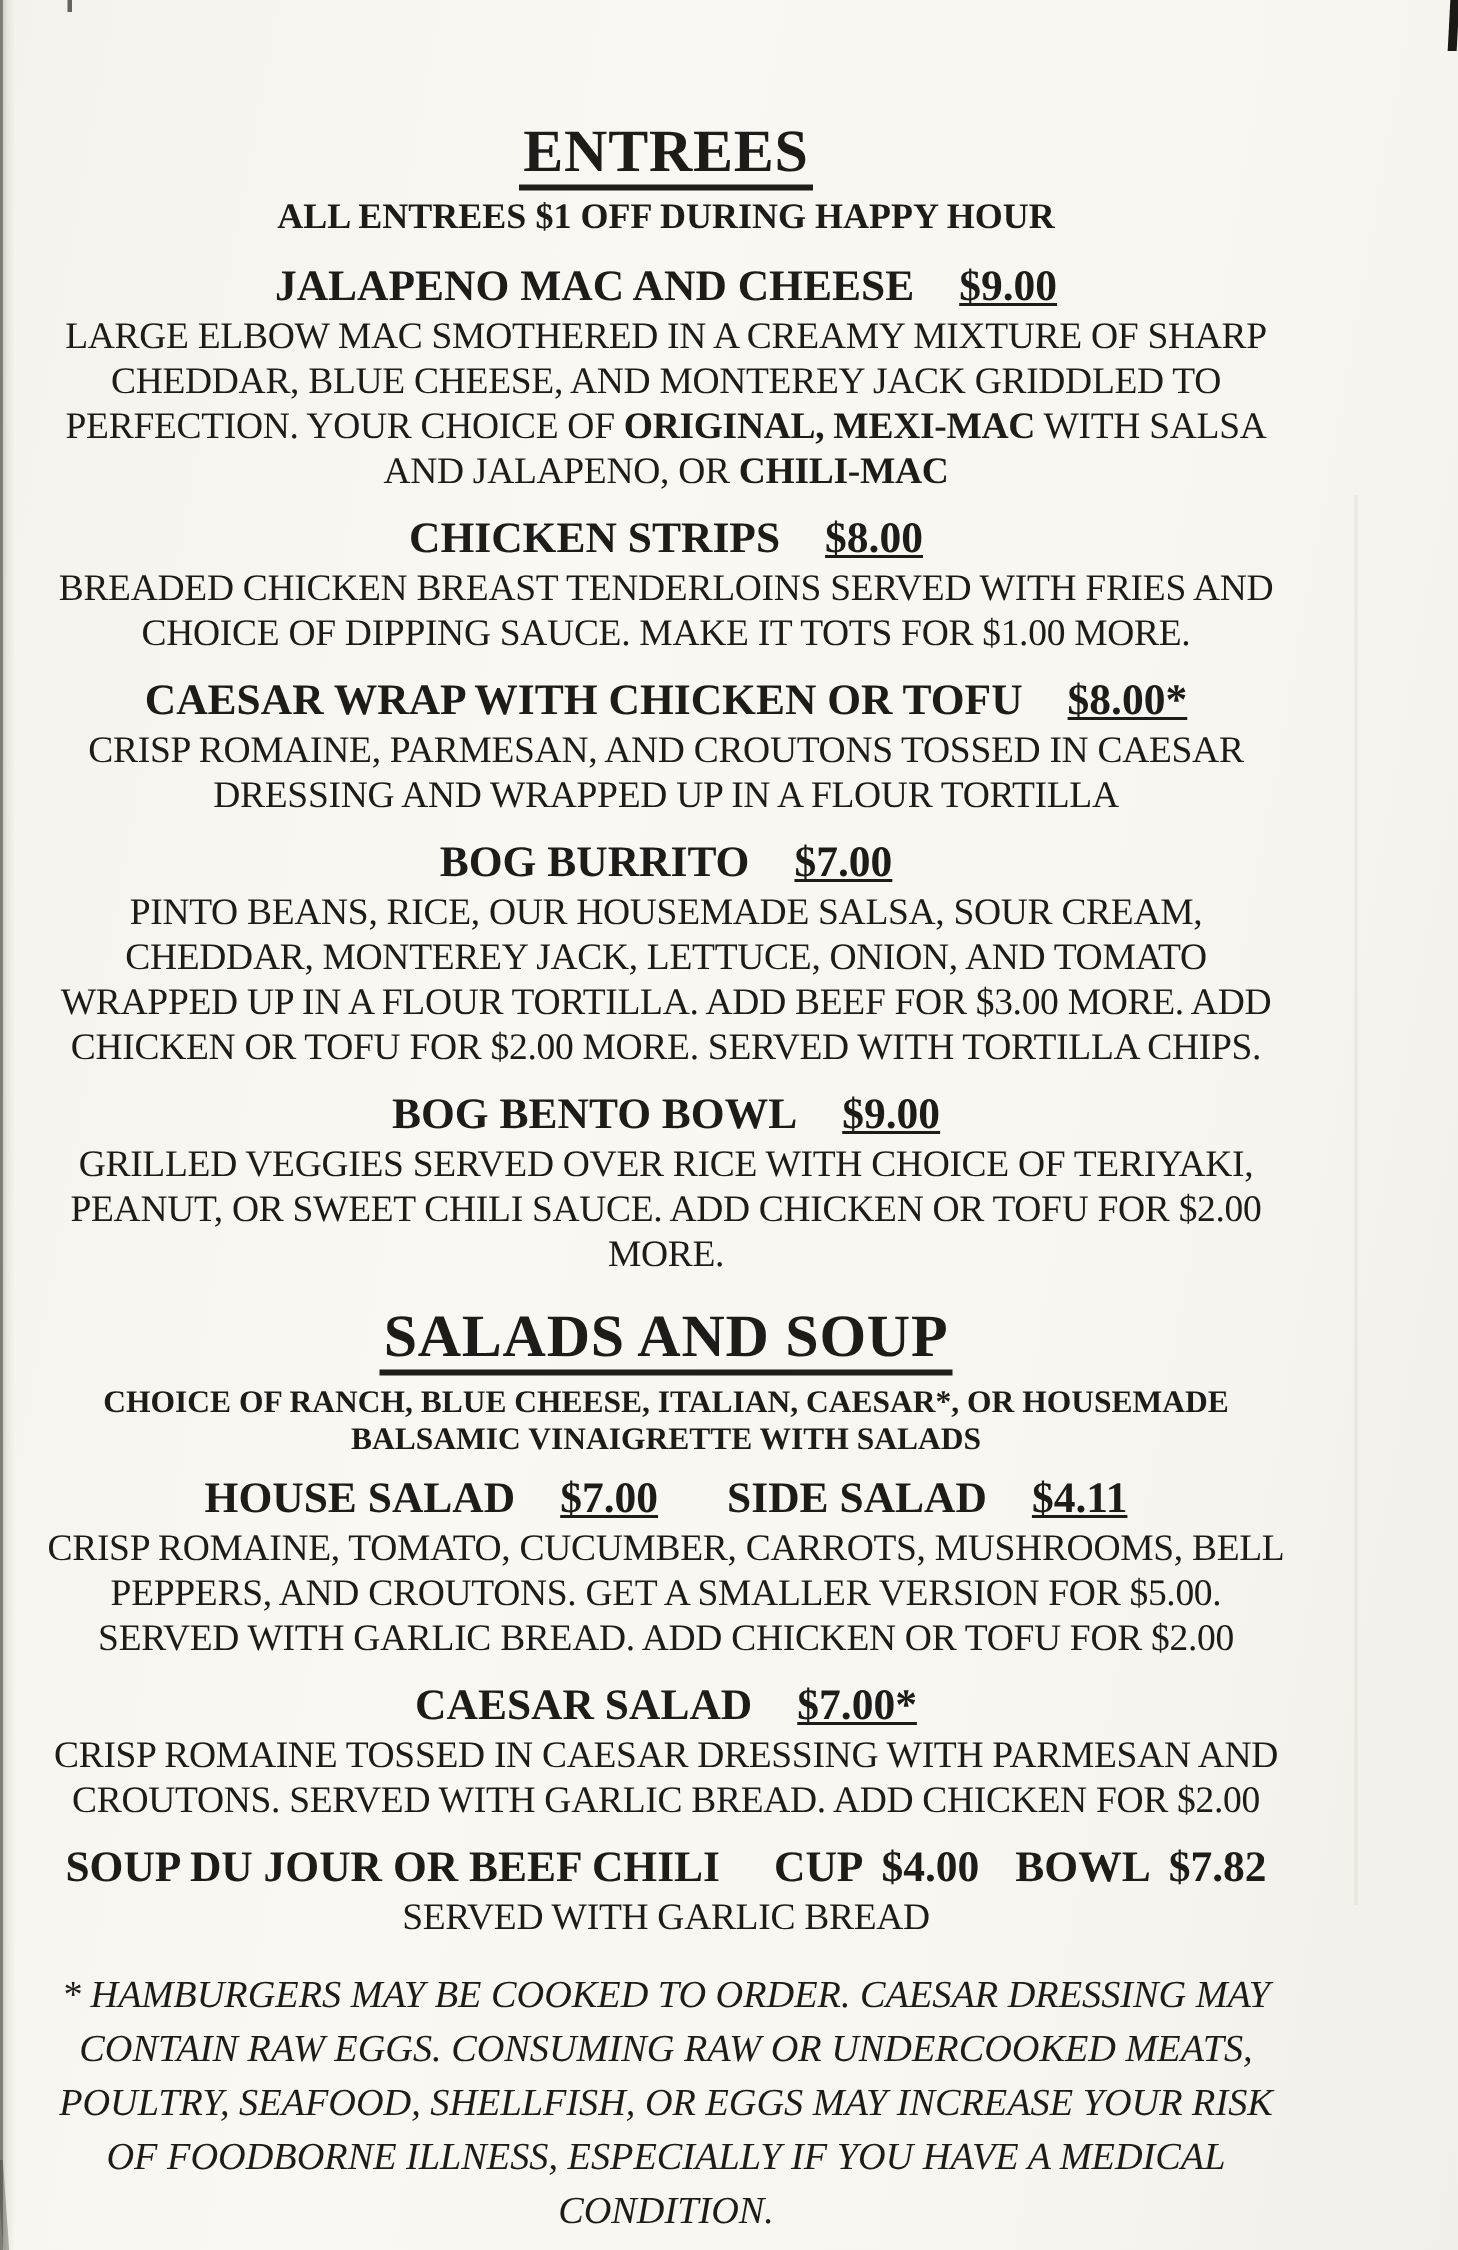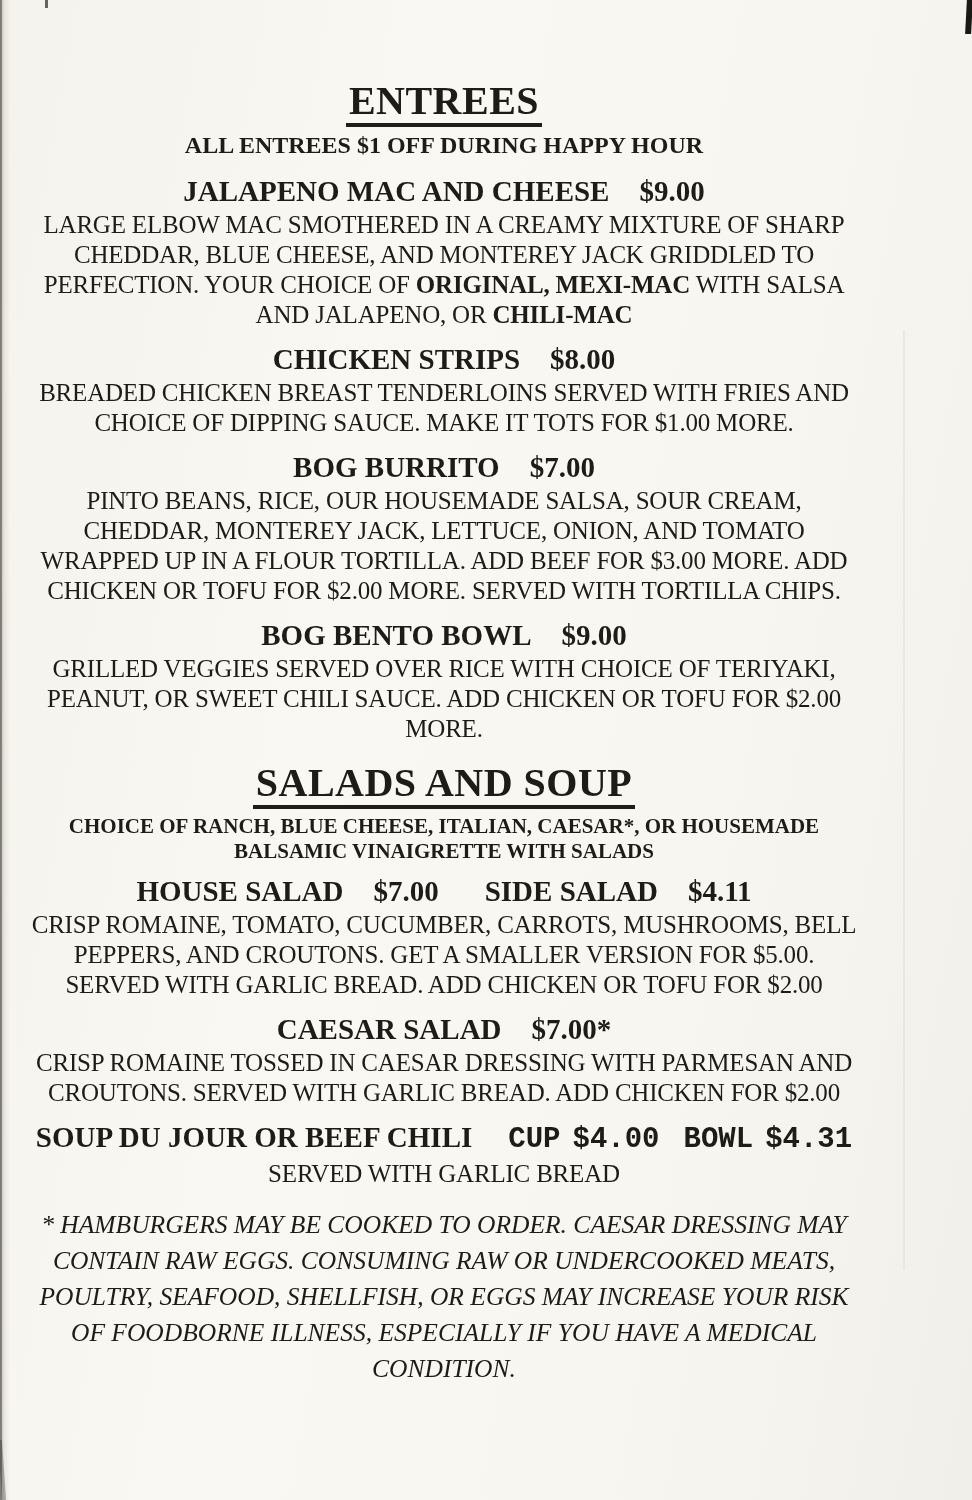--- a/index.html
+++ b/index.html
@@ -50,23 +50,23 @@
   }
   .note-small{
     margin:8px auto 0;font-size:21px;font-weight:700;line-height:25px;max-width:832px;
   }
   .section-salads{margin-top:16px;}
   .item{margin-top:12px;}
   .item-sm-gap{margin-top:10px;}
   .item-title{
     margin:0;font-size:29px;font-weight:700;line-height:34px;letter-spacing:0px;
   }
-  .price{margin-left:30px;}
+  .price{margin-left:30px;text-decoration:underline;}
   .pair + .pair{margin-left:46px;}
-  .size{margin-left:36px;font-family:Liberation Mono, monospace;}
+  .size{margin-left:36px;}
   .size .size-price{margin-left:12px;}
   .size + .size{margin-left:24px;}
   .item-desc{
     margin:2px auto 0;font-size:25px;line-height:30px;max-width:832px;letter-spacing:-.2px;
   }
   .b{font-weight:700;}
   .footnote{
     margin:18px auto 0;font-style:italic;font-size:25.5px;line-height:36px;max-width:848px;text-align:center;
   }
 </style>
@@ -90,20 +90,24 @@
       <div class="item">
         <h2 class="item-title"><span>JALAPENO MAC AND CHEESE</span><span class="price">$9.00</span></h2>
         <p class="item-desc"><span>LARGE ELBOW MAC SMOTHERED IN A CREAMY MIXTURE OF SHARP CHEDDAR, BLUE CHEESE, AND MONTEREY JACK GRIDDLED TO PERFECTION. YOUR CHOICE OF </span><span class="b">ORIGINAL, MEXI-MAC</span><span> WITH SALSA AND JALAPENO, OR </span><span class="b">CHILI-MAC</span></p>
       </div>
 
       <div class="item">
         <h2 class="item-title"><span>CHICKEN STRIPS</span><span class="price">$8.00</span></h2>
         <p class="item-desc">BREADED CHICKEN BREAST TENDERLOINS SERVED WITH FRIES AND CHOICE OF DIPPING SAUCE. MAKE IT TOTS FOR $1.00 MORE.</p>
       </div>
 
+      <div class="item">
+        <h2 class="item-title"><span>CAESAR WRAP WITH CHICKEN OR TOFU</span><span class="price">$8.00*</span></h2>
+        <p class="item-desc">CRISP ROMAINE, PARMESAN, AND CROUTONS TOSSED IN CAESAR DRESSING AND WRAPPED UP IN A FLOUR TORTILLA</p>
+      </div>
 
       <div class="item">
         <h2 class="item-title"><span>BOG BURRITO</span><span class="price">$7.00</span></h2>
         <p class="item-desc">PINTO BEANS, RICE, OUR HOUSEMADE SALSA, SOUR CREAM, CHEDDAR, MONTEREY JACK, LETTUCE, ONION, AND TOMATO WRAPPED UP IN A FLOUR TORTILLA. ADD BEEF FOR $3.00 MORE. ADD CHICKEN OR TOFU FOR $2.00 MORE. SERVED WITH TORTILLA CHIPS.</p>
       </div>
 
       <div class="item">
         <h2 class="item-title"><span>BOG BENTO BOWL</span><span class="price">$9.00</span></h2>
         <p class="item-desc">GRILLED VEGGIES SERVED OVER RICE WITH CHOICE OF TERIYAKI, PEANUT, OR SWEET CHILI SAUCE. ADD CHICKEN OR TOFU FOR $2.00 MORE.</p>
       </div>
@@ -117,21 +121,21 @@
         <h2 class="item-title"><span class="pair"><span>HOUSE SALAD</span><span class="price">$7.00</span></span><span class="pair"><span>SIDE SALAD</span><span class="price">$4.11</span></span></h2>
         <p class="item-desc">CRISP ROMAINE, TOMATO, CUCUMBER, CARROTS, MUSHROOMS, BELL PEPPERS, AND CROUTONS. GET A SMALLER VERSION FOR $5.00. SERVED WITH GARLIC BREAD. ADD CHICKEN OR TOFU FOR $2.00</p>
       </div>
 
       <div class="item">
         <h2 class="item-title"><span>CAESAR SALAD</span><span class="price">$7.00*</span></h2>
         <p class="item-desc">CRISP ROMAINE TOSSED IN CAESAR DRESSING WITH PARMESAN AND CROUTONS. SERVED WITH GARLIC BREAD. ADD CHICKEN FOR $2.00</p>
       </div>
 
       <div class="item">
-        <h2 class="item-title"><span>SOUP DU JOUR OR BEEF CHILI</span><span class="size"><span>CUP</span><span class="size-price">$4.00</span></span><span class="size"><span>BOWL</span><span class="size-price">$4.31</span></span></h2>
+        <h2 class="item-title"><span>SOUP DU JOUR OR BEEF CHILI</span><span class="size"><span>CUP</span><span class="size-price">$4.00</span></span><span class="size"><span>BOWL</span><span class="size-price">$7.82</span></span></h2>
         <p class="item-desc">SERVED WITH GARLIC BREAD</p>
       </div>
     </section>
 
     <p class="footnote">*  HAMBURGERS MAY BE COOKED TO ORDER. CAESAR DRESSING MAY CONTAIN RAW EGGS.  CONSUMING RAW OR UNDERCOOKED MEATS, POULTRY, SEAFOOD, SHELLFISH, OR EGGS MAY INCREASE YOUR RISK OF FOODBORNE ILLNESS, ESPECIALLY IF YOU HAVE A MEDICAL CONDITION.</p>
 
   </div>
 </div>
 
 </body></html>

